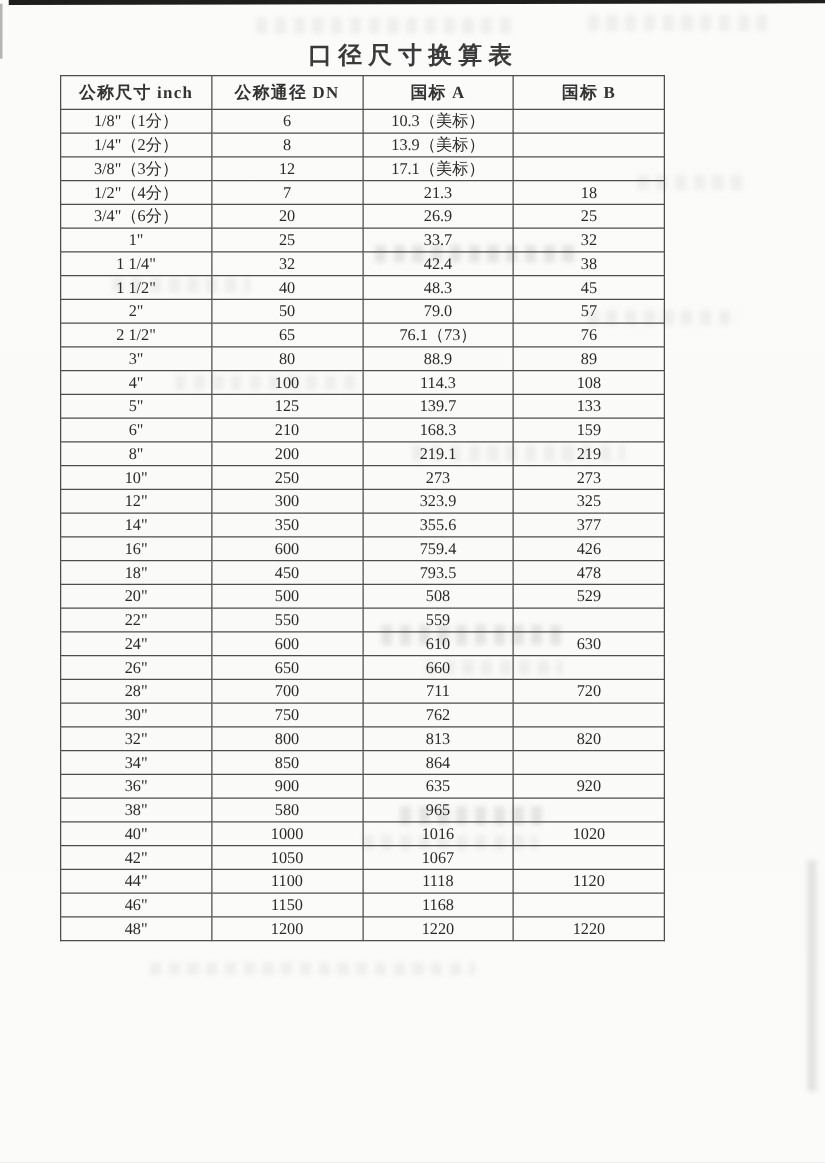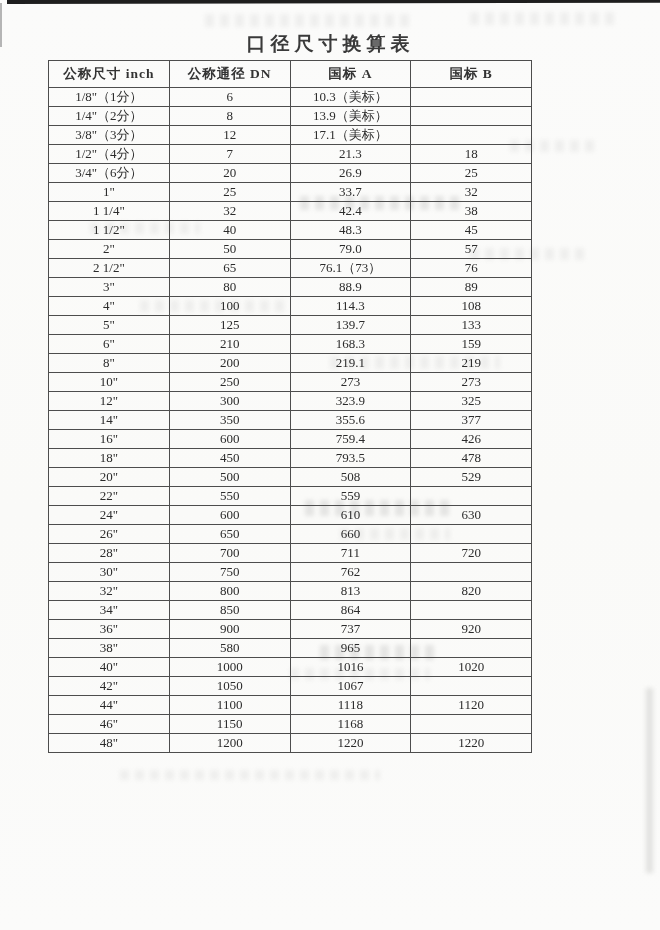--- a/index.html
+++ b/index.html
@@ -278,21 +278,21 @@
         </tr>
         <tr>
           <td>34"</td>
           <td>850</td>
           <td>864</td>
           <td></td>
         </tr>
         <tr>
           <td>36"</td>
           <td>900</td>
-          <td>737</td>
+          <td>635</td>
           <td>920</td>
         </tr>
         <tr>
           <td>38"</td>
           <td>580</td>
           <td>965</td>
           <td></td>
         </tr>
         <tr>
           <td>40"</td>

